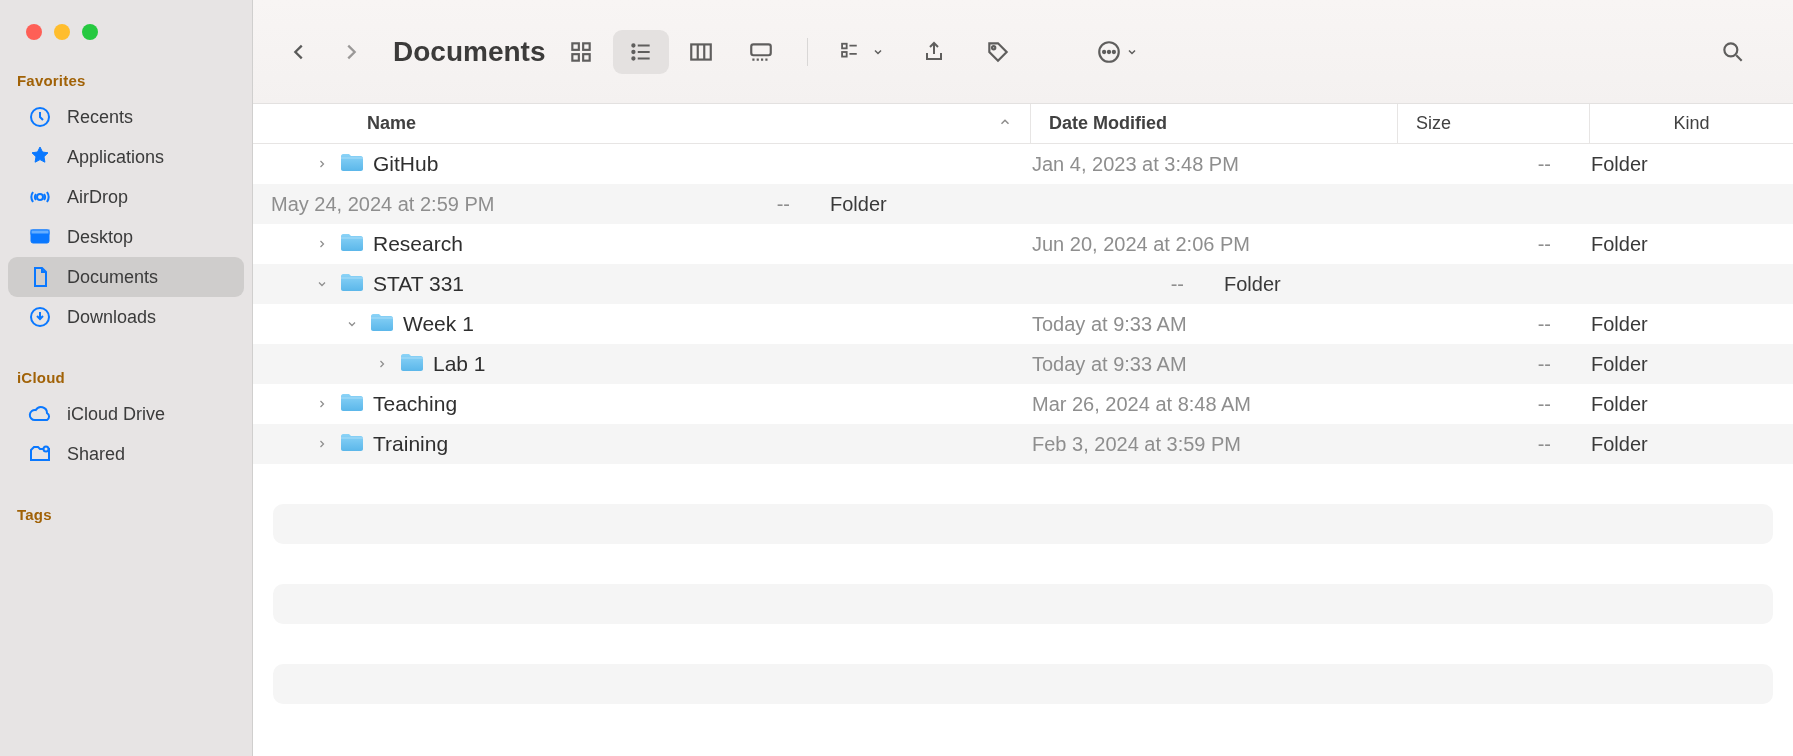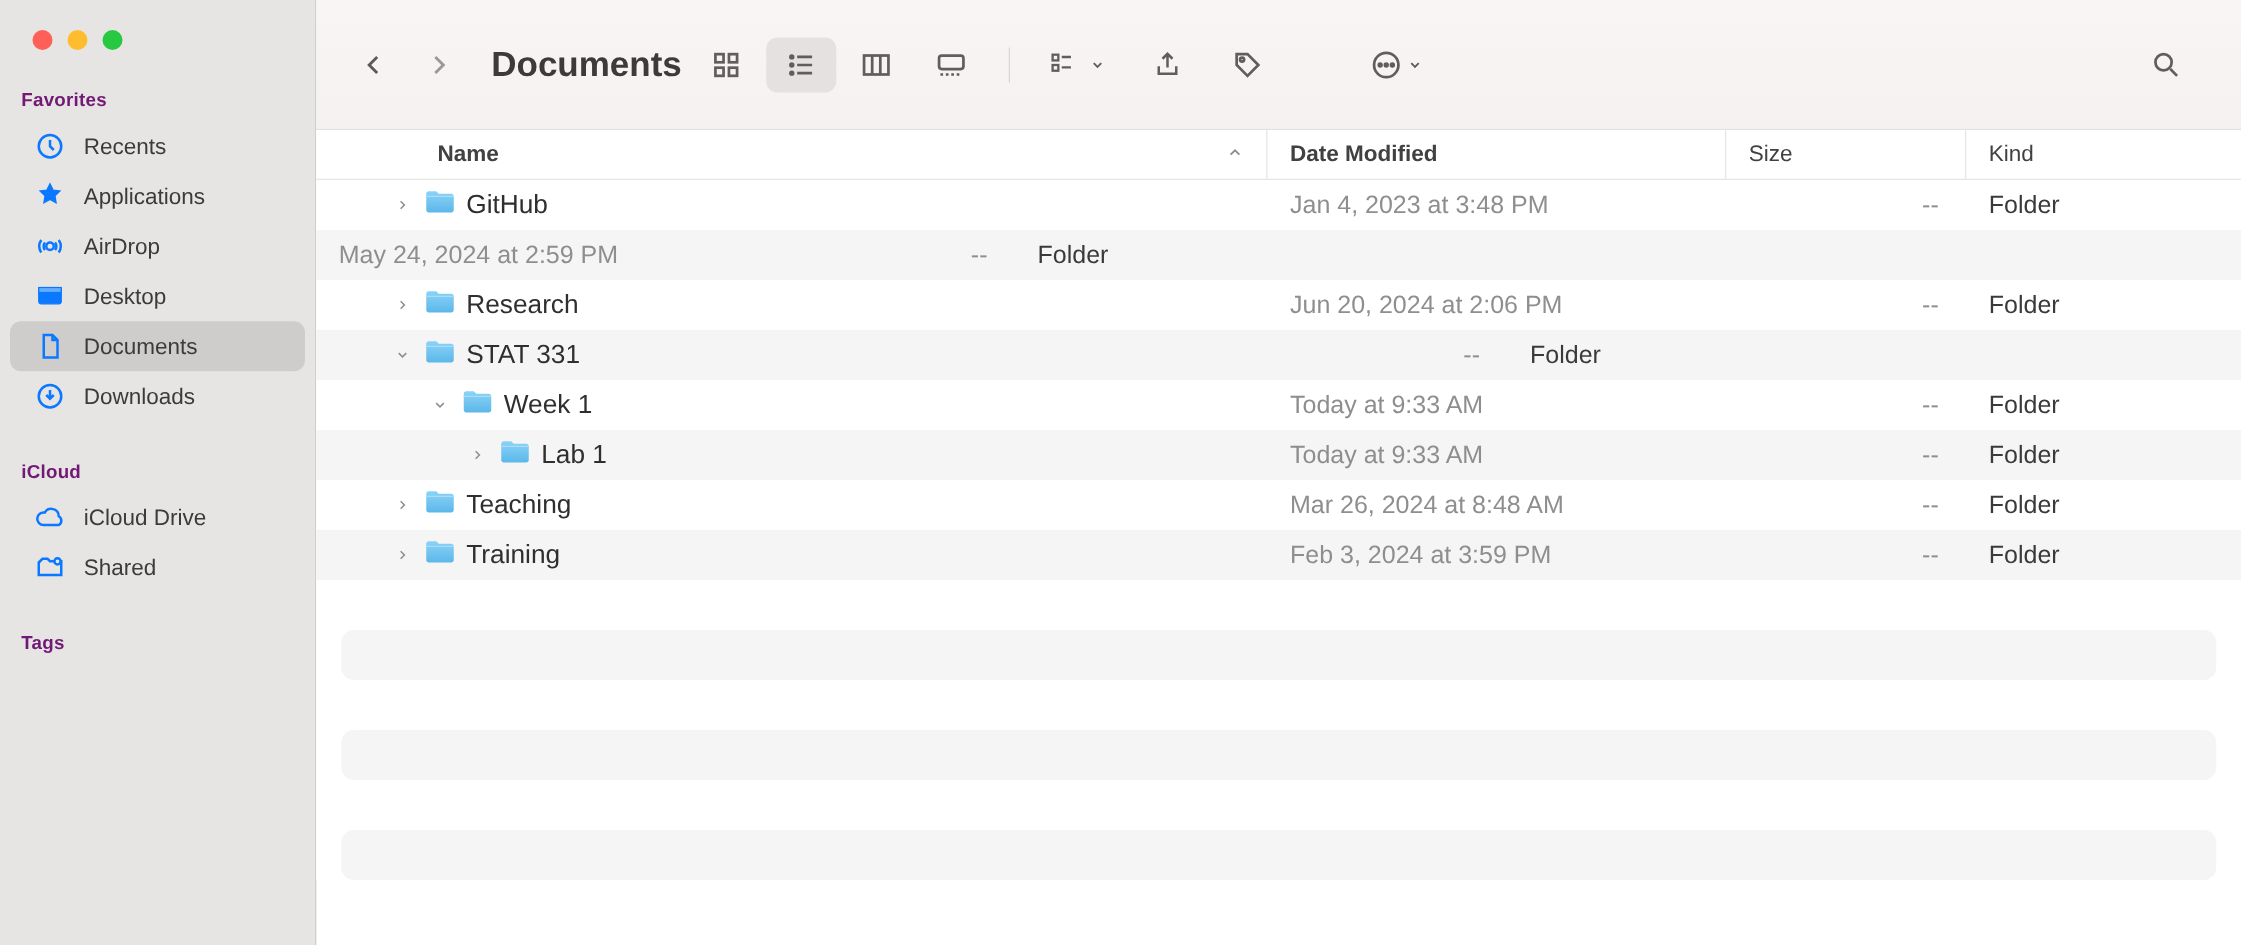--- a/index.html
+++ b/index.html
@@ -7,21 +7,21 @@
   body { display:flex; }
 
   
   .sidebar { width: 253px; background:#e7e4e4; height:100%; border-right:1px solid #d0cfce; padding-top:20px; }
   .traffic-lights { display:flex; gap:12px; padding:4px 0 26px 26px; }
   .tl { width:16px; height:16px; border-radius:50%; }
   .tl.red{background:#fe5f56;}
   .tl.yellow{background:#ffbd2d;}
   .tl.green{background:#26c940;}
 
-  .sb-section-label { font-size:15px; font-weight:700; color:#701a75; padding:6px 0 8px 17px; letter-spacing:.2px;}
+  .sb-section-label { font-size:15px; font-weight:700; color:#a16207; padding:6px 0 8px 17px; letter-spacing:.2px;}
   .sb-item { display:flex; align-items:center; gap:14px; height:40px; padding:0 12px 0 19px; margin:0 8px; border-radius:9px; font-size:18px; color:#3b3b3b; cursor:default;}
   .sb-item.active { background:#cfcdcc; }
   .sb-item .icon { width:26px; height:26px; display:flex; align-items:center; justify-content:center; color:#0a78ff;}
   .sb-section-gap { height:26px; }
   .sb-item svg { stroke:#0a78ff; }
 
   
   .main { flex:1; display:flex; flex-direction:column; height:100%; }
 
   
@@ -34,24 +34,24 @@
   .tb-btn { width:56px; height:44px; display:flex; align-items:center; justify-content:center; border-radius:9px;}
   .tb-btn.active{background:#e4e1e0;}
   .tb-btn svg{stroke:#5f5e5d;}
   .tb-sep{width:1px;height:28px;background:#d9d7d6;margin:0 10px;}
   .tb-spacer{width:40px;}
 
   
   .col-header{display:flex;height:40px;align-items:center;border-bottom:1px solid #e7e5e4;background:#fff;}
   .col{border-right:1px solid #e7e5e4;height:100%;display:flex;align-items:center;padding:0 18px;font-size:18px;color:#414141;}
   .col:last-child{border-right:none;}
-  .col-name{flex:0 0 761px; padding-left:97px; font-weight:700; justify-content:space-between;}
+  .col-name{flex:0 0 761px; padding-left:97px; font-weight:700; justify-content:space-between;margin-left:17px;}
   .col-date{flex:0 0 367px;font-weight:bold;}
   .col-size{flex:0 0 192px;text-align:center;}
-  .col-kind{flex:1;}
+  .col-kind{flex:1;justify-content:center;}
   .sort-arrow{color:#8d8c8b;}
 
   
   .rows{background:#fff;}
   .row{display:flex;height:40px;align-items:center;font-size:21px;}
   .row.alt{background:#f5f5f5;}
   .cell-name{flex:0 0 761px;display:flex;align-items:center;gap:8px;padding-left:20px;}
   .cell-date{flex:0 0 367px;padding-left:18px;color:#8e8e8e;font-size:20px;}
   .cell-size{flex:0 0 192px;padding-right:22px;text-align:right;color:#8e8e8e;font-size:20px; box-sizing:border-box;}
   .cell-kind{flex:1;padding-left:18px;color:#3a3a3a;font-size:20px;}

